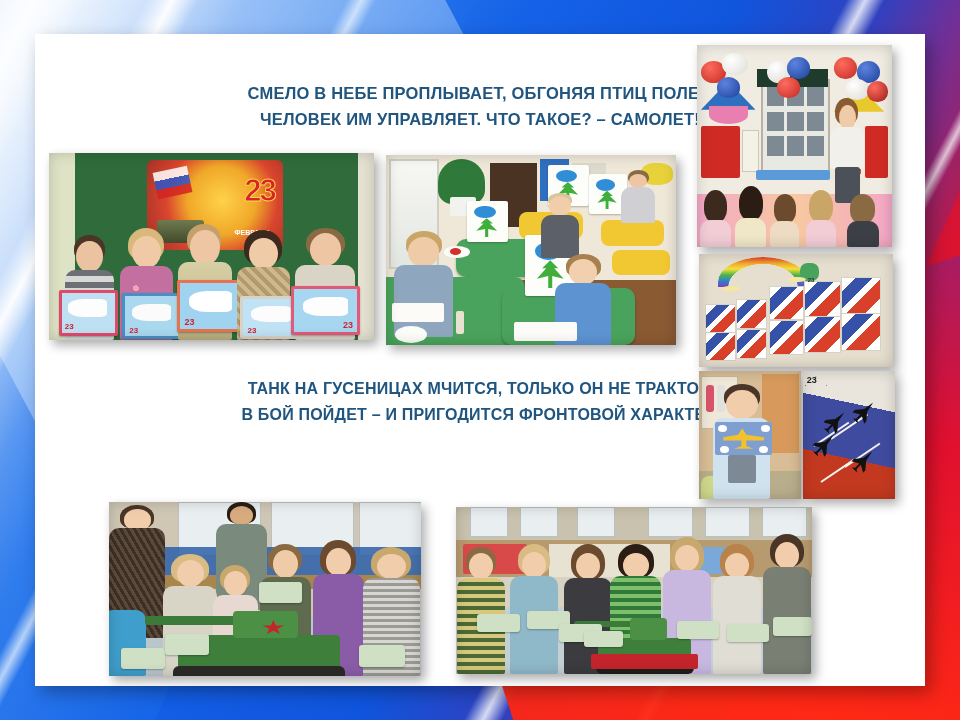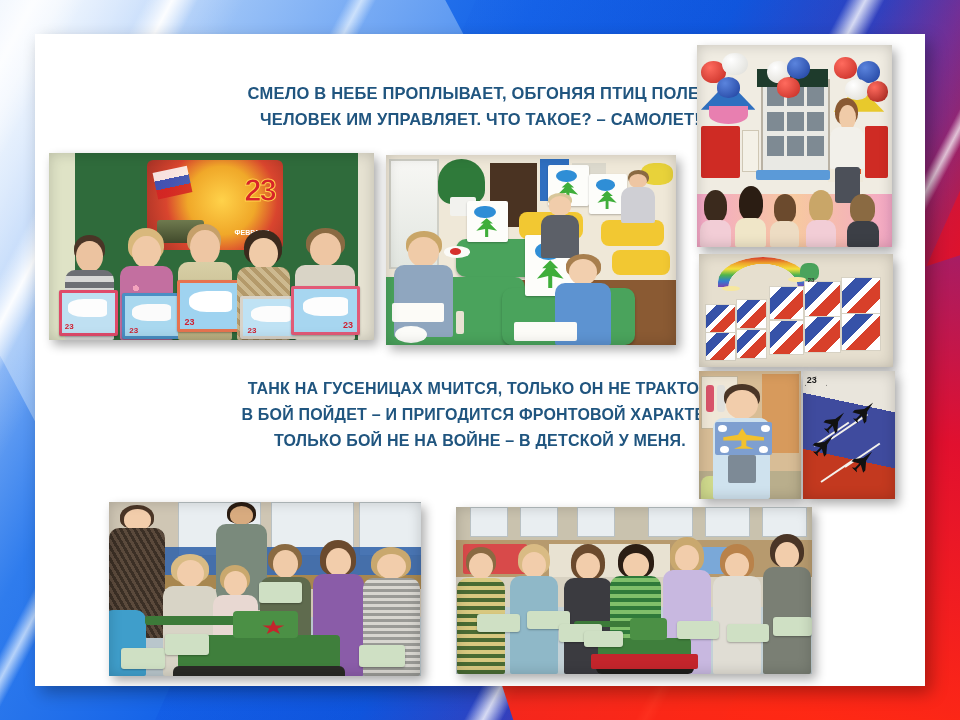--- a/index.html
+++ b/index.html
@@ -220,24 +220,20 @@
 
   <div class="poem" id="poem2">
     <div class="line">
       <span class="txt">ТАНК НА ГУСЕНИЦАХ МЧИТСЯ, ТОЛЬКО ОН НЕ ТРАКТОР.</span>
       <span class="refl">ТАНК НА ГУСЕНИЦАХ МЧИТСЯ, ТОЛЬКО ОН НЕ ТРАКТОР.</span>
     </div>
     <div class="line">
       <span class="txt">В БОЙ ПОЙДЕТ – И ПРИГОДИТСЯ   ФРОНТОВОЙ ХАРАКТЕР.</span>
       <span class="refl">В БОЙ ПОЙДЕТ – И ПРИГОДИТСЯ   ФРОНТОВОЙ ХАРАКТЕР.</span>
     </div>
-    <div class="line">
-      <span class="txt">ТОЛЬКО БОЙ НЕ НА ВОЙНЕ – В ДЕТСКОЙ У МЕНЯ.</span>
-      <span class="refl">ТОЛЬКО БОЙ НЕ НА ВОЙНЕ – В ДЕТСКОЙ У МЕНЯ.</span>
-    </div>
   </div>
 
   <div class="photo" id="ph-kids-planes">
     <div class="scene" id="s1">
       <div class="wallL"></div>
       <div class="board"></div>
       <div class="wallR"></div>
       <div class="poster">
         <div class="stripes"></div>
         <div class="tankimg"></div>

